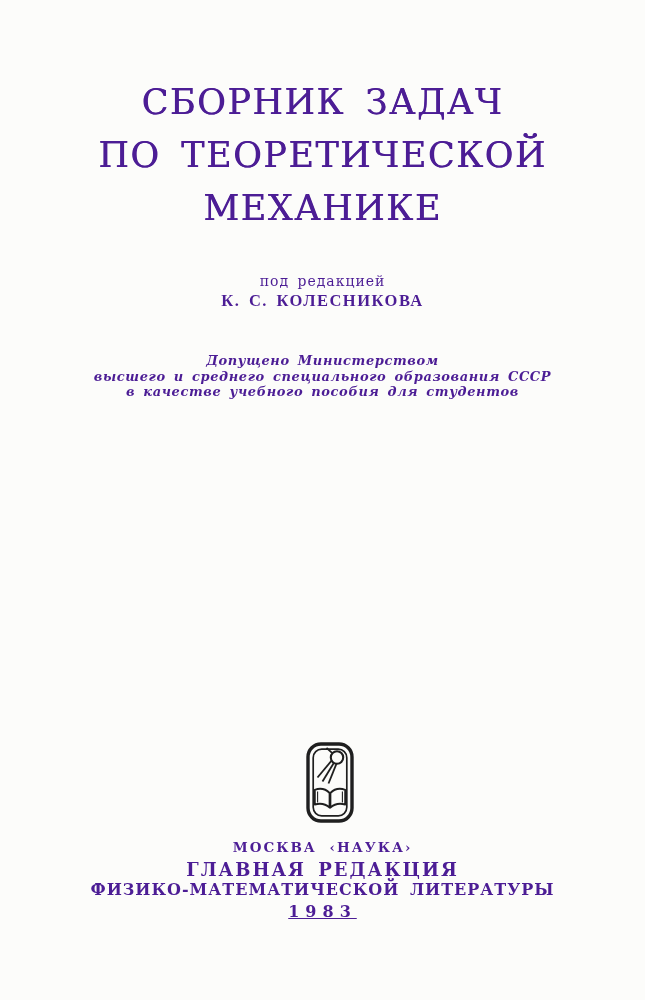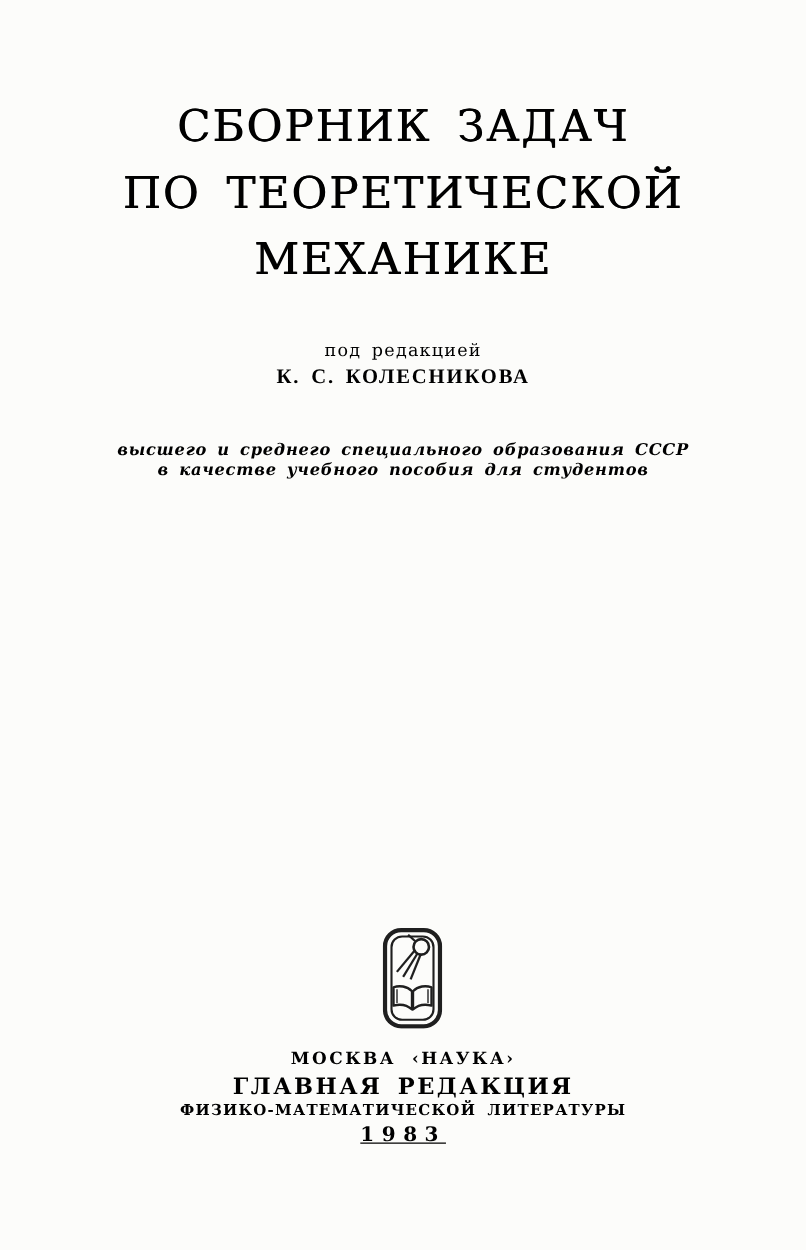--- a/index.html
+++ b/index.html
@@ -6,21 +6,21 @@
     margin: 0;
     padding: 0;
     background: #e8e8e6;
   }
   .page {
     position: relative;
     width: 645px;
     height: 1000px;
     margin: 0 auto;
     background: #fcfcfa;
-    color: #000000;
+    color: #4c1d95;
     font-family: "DejaVu Serif", "Liberation Serif", serif;
     overflow: hidden;
   }
   .centered {
     position: absolute;
     left: 0;
     width: 100%;
     text-align: center;
   }
   
@@ -82,21 +82,21 @@
     word-spacing: 6px;
     margin-bottom: 6px;
   }
   .imprint-redaction {
     font-size: 18px;
     letter-spacing: 2px;
     word-spacing: 4px;
     margin-bottom: 3px;
   }
   .imprint-literature {
-    font-size: 12px;
+    font-size: 16px;
     letter-spacing: 1px;
     word-spacing: 4px;
   }
   .imprint-year {
     margin-top: 6px;
     font-size: 16px;
     letter-spacing: 6px;
     text-decoration: underline;
   }
 </style>
@@ -110,20 +110,21 @@
     <div>ПО ТЕОРЕТИЧЕСКОЙ</div>
     <div>МЕХАНИКЕ</div>
   </header>
 
   <section class="centered editor-block">
     <div class="editor-prefix">под редакцией</div>
     <div class="editor-name">К. С. КОЛЕСНИКОВА</div>
   </section>
 
   <section class="centered admission-note">
+    <div>Допущено Министерством</div>
     <div>высшего и среднего специального образования СССР</div>
     <div>в качестве учебного пособия для студентов</div>
   </section>
 
   <div class="publisher-logo">
     <svg viewBox="0 0 48 81" width="48" height="81" xmlns="http://www.w3.org/2000/svg">
       <rect x="2" y="2" width="44" height="77" rx="13" fill="none" stroke="#1f1f1f" stroke-width="3.4"></rect>
       <rect x="7.2" y="7.2" width="33.6" height="66.6" rx="8.5" fill="none" stroke="#1f1f1f" stroke-width="1.7"></rect>
       <line x1="20.5" y1="5.8" x2="26" y2="10.8" stroke="#1f1f1f" stroke-width="1.8"></line>
       <circle cx="31" cy="15.5" r="6.2" fill="#fcfcfa" stroke="#1f1f1f" stroke-width="2.1"></circle>

